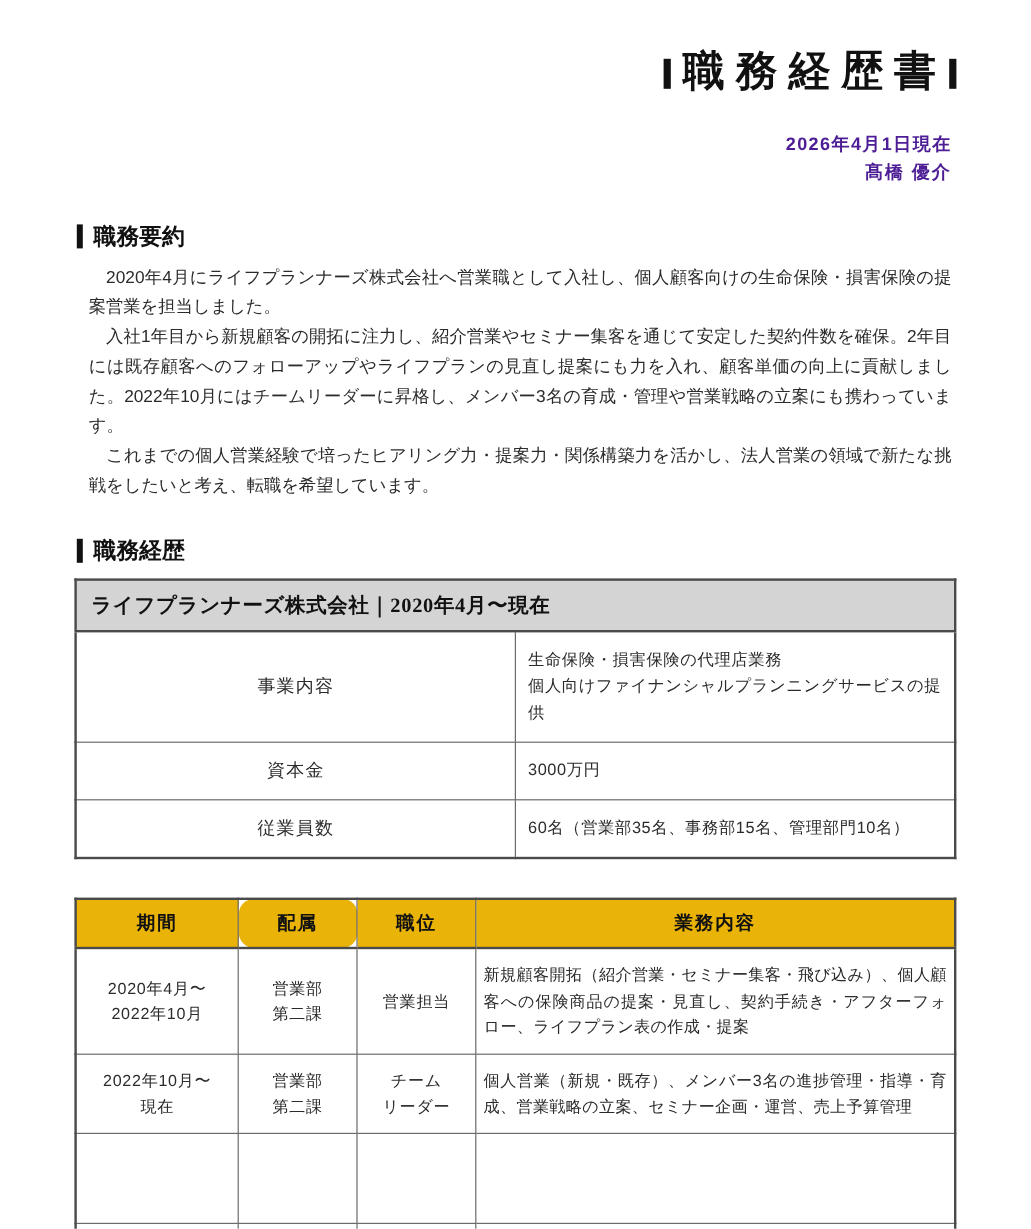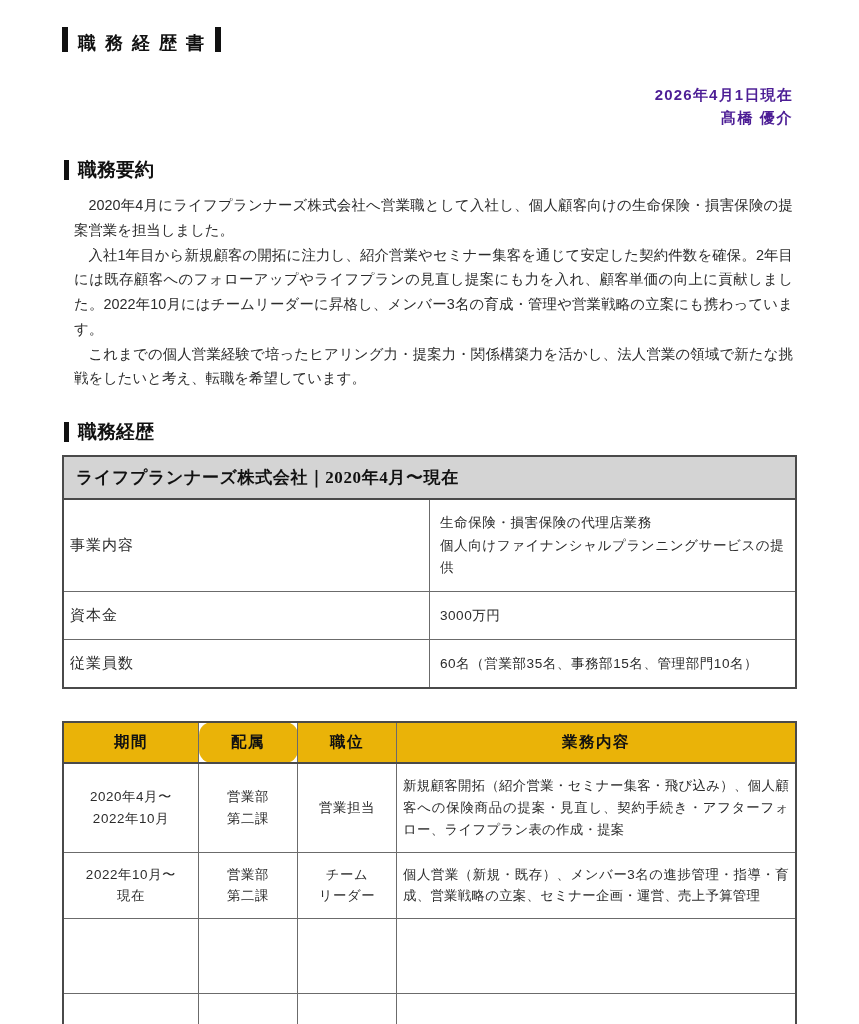--- a/index.html
+++ b/index.html
@@ -18,26 +18,26 @@
     position: relative;
     width: 859px;
     height: 1024px;
     box-sizing: border-box;
     padding: 0 62px;
     overflow: hidden;
   }
 
   
   .doc-title {
-    text-align: left;
-    font-size: 18px;
+    text-align: right;
+    font-size: 35px;
     font-weight: bold;
     letter-spacing: 9px;
     color: #111111;
-    padding-top: 27px;
+    padding-top: 39px;
     line-height: 1.2;
     white-space: nowrap;
   }
   .title-bar {
     display: inline-block;
     width: 6px;
     height: 25px;
     background: #111111;
     vertical-align: -3px;
     margin: 0 10px 0 0;
@@ -112,21 +112,21 @@
     font-weight: bold;
     color: #111111;
     letter-spacing: 0.6px;
     padding: 9px 10px 9px 12px !important;
     border-bottom: 2px solid #4a4a4a !important;
     white-space: nowrap;
     font-family: Liberation Serif, serif;
   }
   .label-cell {
     width: 138px;
-    text-align: left;
+    text-align: center;
     font-size: 15px;
     color: #2b2b2b;
     padding: 14px 6px !important;
     vertical-align: middle;
     letter-spacing: 1px;
   }
   .value-cell {
     font-size: 13.6px;
     color: #2b2b2b;
     padding: 12px 0 12px 10px !important;

